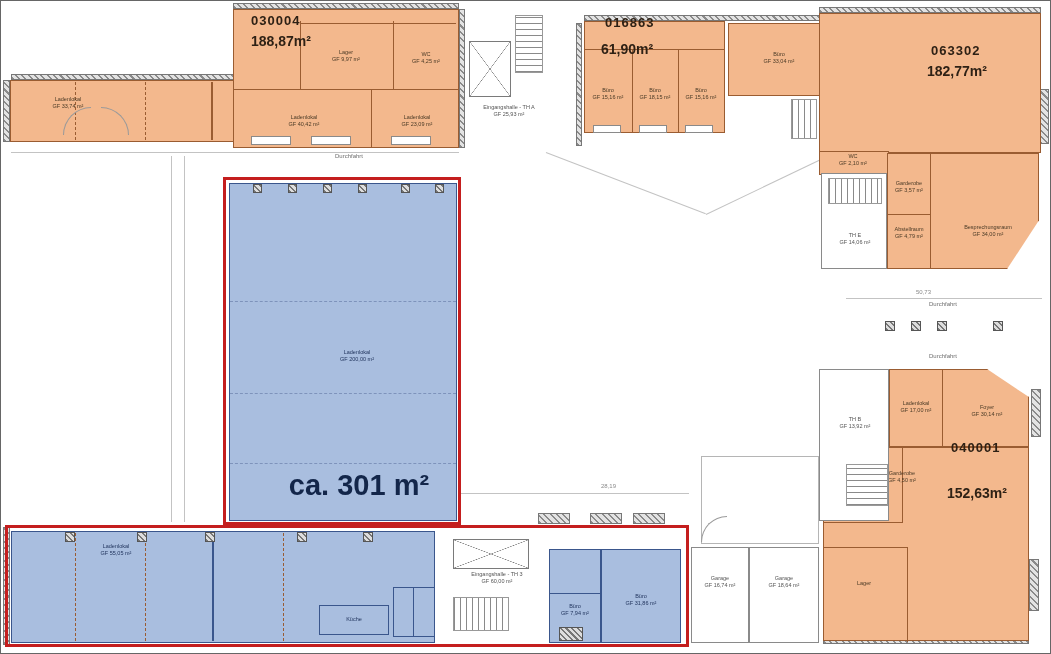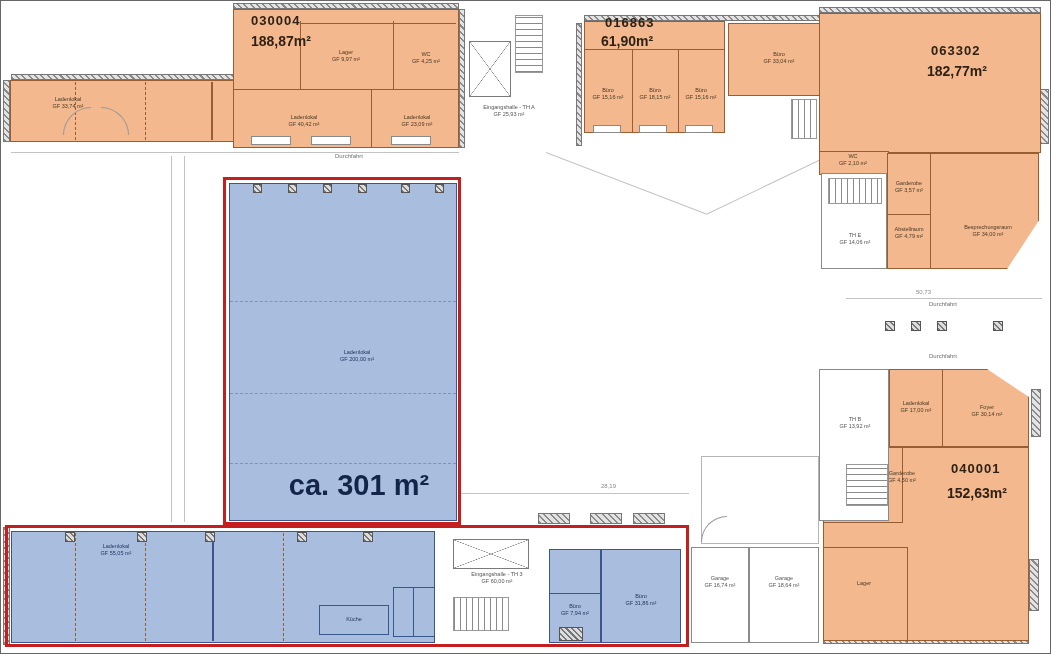--- a/index.html
+++ b/index.html
@@ -127,21 +127,21 @@
   </div>
 
   <div class="a unit" style="left:583px;top:20px;width:141px;height:112px;"></div>
   <div class="a parto" style="left:583px;top:48px;width:141px;height:1px;"></div>
   <div class="a parto" style="left:631px;top:48px;width:1px;height:84px;"></div>
   <div class="a parto" style="left:677px;top:48px;width:1px;height:84px;"></div>
   <div class="a win" style="left:592px;top:124px;width:28px;height:8px;"></div>
   <div class="a win" style="left:638px;top:124px;width:28px;height:8px;"></div>
   <div class="a win" style="left:684px;top:124px;width:28px;height:8px;"></div>
   <div class="a uid" style="left:604px;top:14px;">016863</div>
-  <div class="a uarea" style="left:600px;top:32px;">61,90m²</div>
+  <div class="a uarea" style="left:600px;top:40px;">61,90m²</div>
   <div class="a rl" style="left:586px;top:86px;width:42px;">
     <span>Büro</span>
       <span>GF 15,16 m²</span>
   </div>
   <div class="a rl" style="left:633px;top:86px;width:42px;">
     <span>Büro</span>
       <span>GF 18,15 m²</span>
   </div>
   <div class="a rl" style="left:679px;top:86px;width:42px;">
     <span>Büro</span>
@@ -206,21 +206,21 @@
     <div class="a parto" style="left:83px;top:99px;width:1px;height:95px;"></div>
     <div class="a parto" style="left:0;top:99px;width:83px;height:1px;"></div>
     <div class="a rl" style="left:56px;top:22px;width:44px;">
       <span>Garderobe</span>
         <span>GF 4,50 m²</span>
     </div>
     <div class="a rl" style="left:8px;top:132px;width:64px;">
       <span>Lager</span>
     </div>
   </div>
-  <div class="a uid" style="left:950px;top:460px;">040001</div>
+  <div class="a uid" style="left:950px;top:439px;">040001</div>
   <div class="a uarea" style="left:946px;top:484px;">152,63m²</div>
 
   <div class="a core" style="left:818px;top:368px;width:70px;height:152px;">
     <div class="a rl rlw" style="left:6px;top:46px;width:58px;">
       <span>TH B</span>
         <span>GF 13,92 m²</span>
     </div>
     <div class="a tready" style="left:26px;top:94px;width:42px;height:42px;"></div>
   </div>
 

